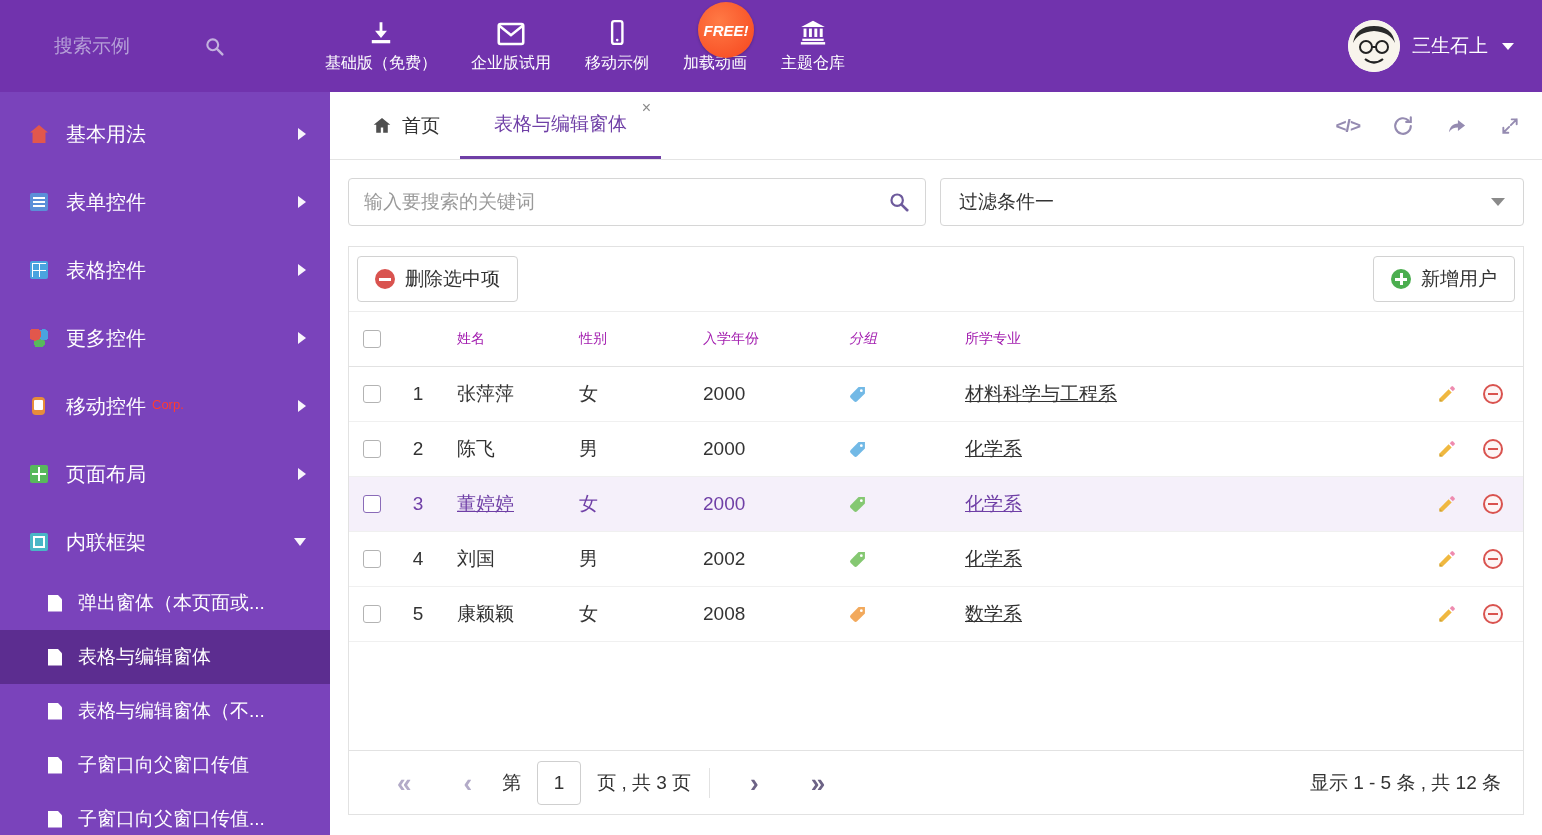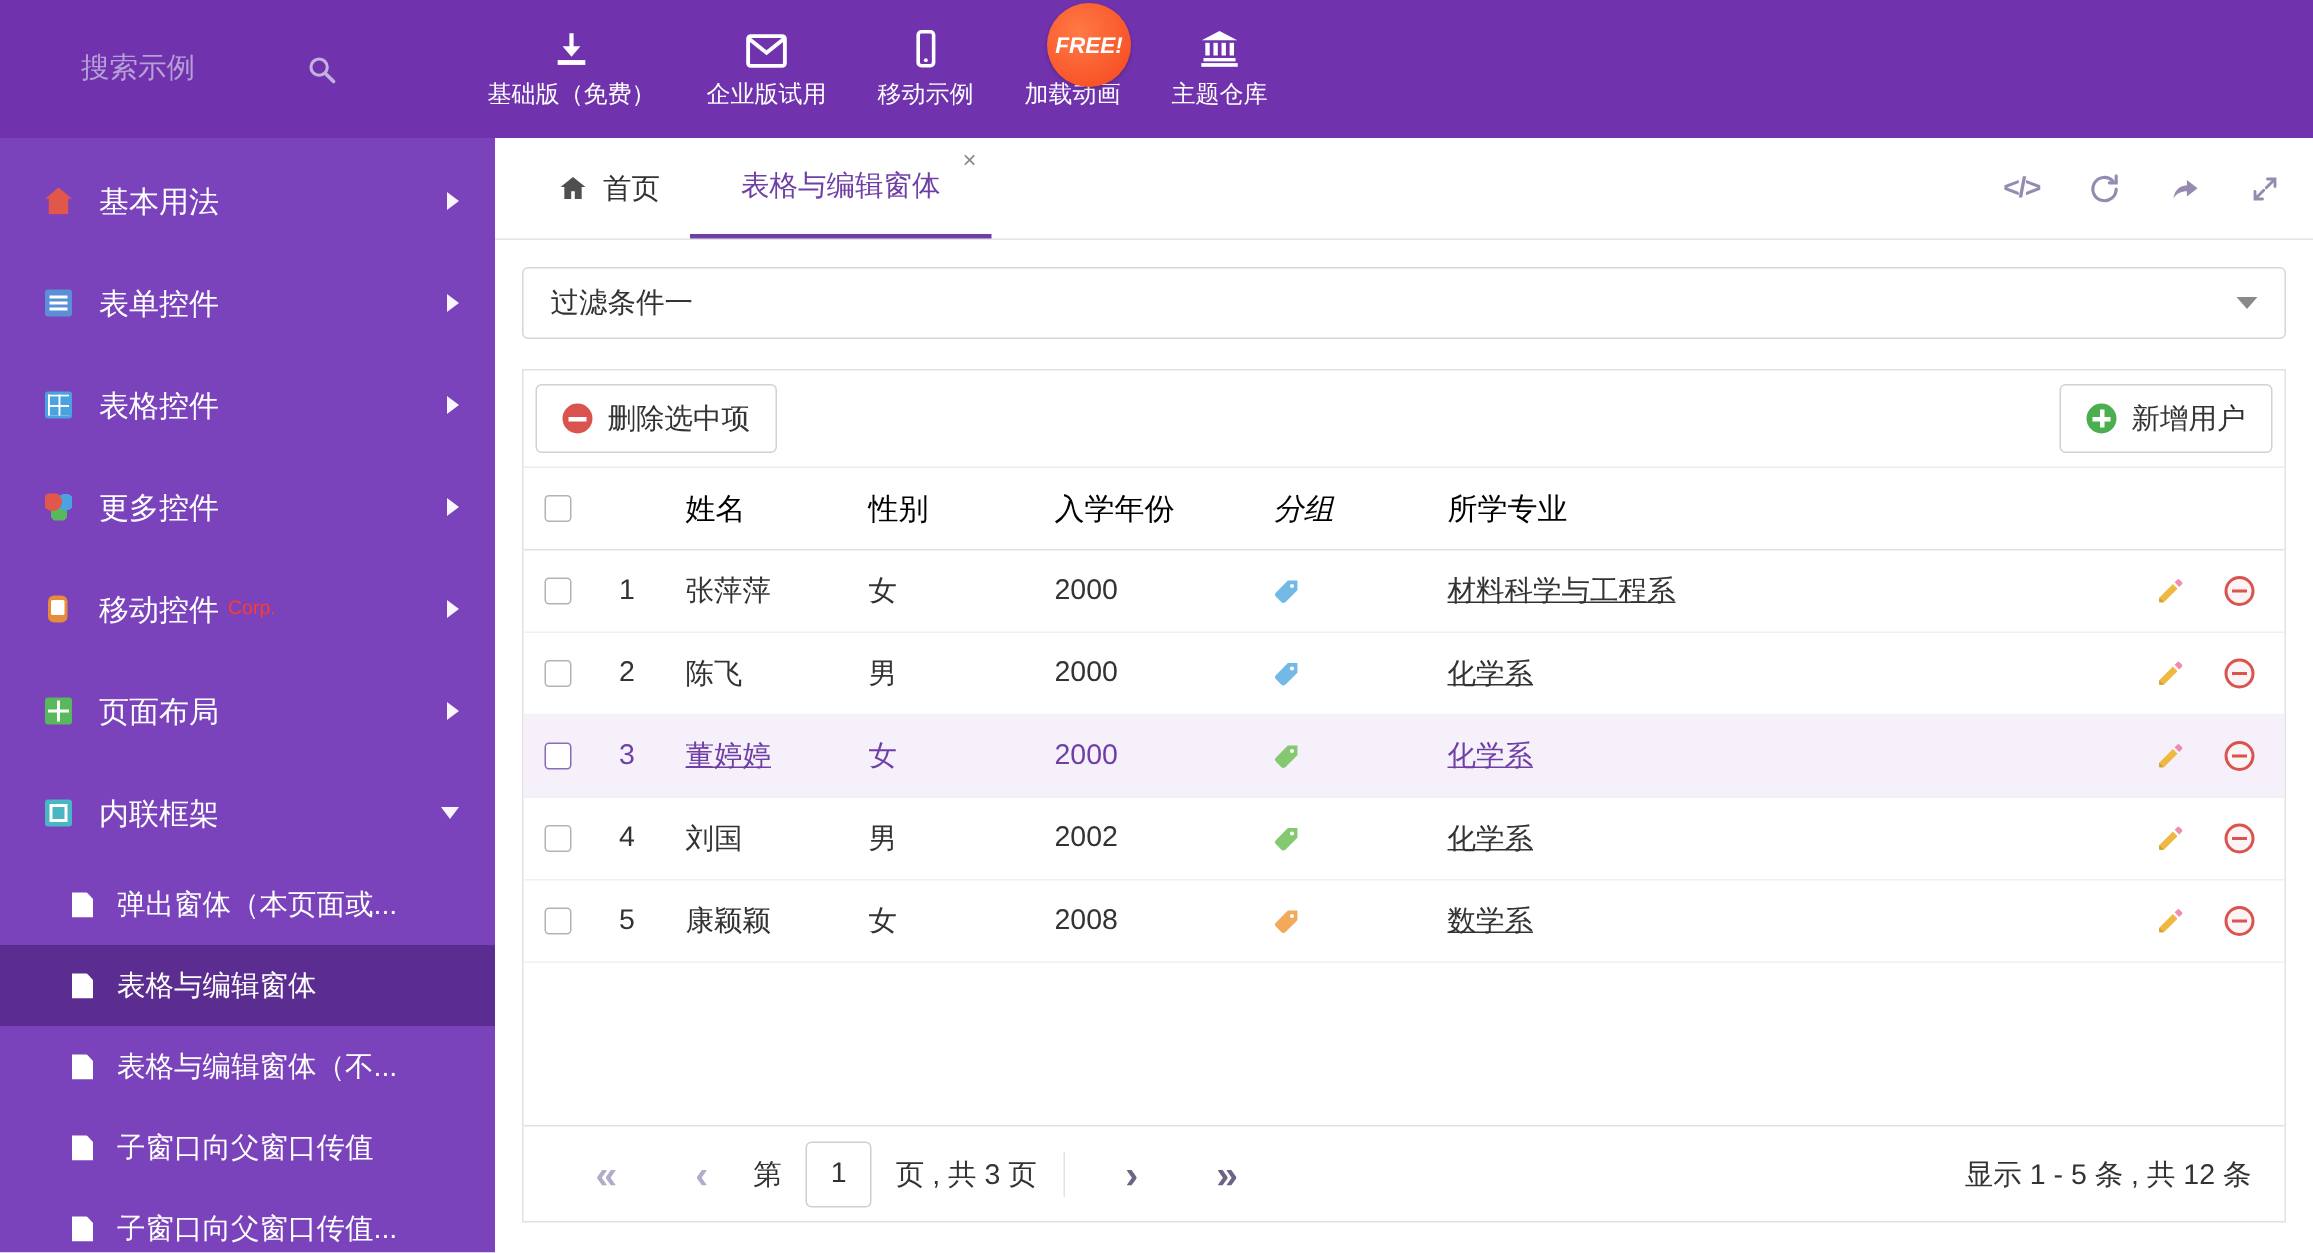--- a/index.html
+++ b/index.html
@@ -105,21 +105,21 @@
   .btn{ display:flex; align-items:center; gap:10px; height:46px; padding:0 17px; border:1px solid #d2d2d2;
         border-radius:4px; background:#fff; font-size:19px; color:#333; cursor:pointer; }
   .ico-circle{ width:20px; height:20px; border-radius:50%; position:relative; flex:none; }
   .ico-minus-f{ background:var(--red); }
   .ico-minus-f::after{ content:""; position:absolute; left:4px; right:4px; top:50%; height:2.5px; margin-top:-1px; background:#fff; }
   .ico-plus-f{ background:var(--green); }
   .ico-plus-f::before{ content:""; position:absolute; left:4px; right:4px; top:50%; height:2.5px; margin-top:-1px; background:#fff; }
   .ico-plus-f::after{ content:""; position:absolute; top:4px; bottom:4px; left:50%; width:2.5px; margin-left:-1px; background:#fff; }
 
   .thead{ display:flex; align-items:center; height:56px; min-height:56px; border-top:1px solid #ededed;
-          border-bottom:1px solid #e2e2e2; font-size:20px; color:#000000; }
+          border-bottom:1px solid #e2e2e2; font-size:14px; color:#a21caf; }
   .trow{ display:flex; align-items:center; height:55px; min-height:55px; border-bottom:1px solid #f0f0f0;
          font-size:19px; color:#333; }
   .trow.selected{ background:var(--row-sel); color:var(--accent); }
   .trow.selected .col-name{ text-decoration:underline; }
   .col-check{ width:46px; display:flex; justify-content:center; }
   .col-num{ width:46px; text-align:center; }
   .col-name{ width:122px; padding-left:16px; }
   .col-gender{ width:124px; padding-left:16px; }
   .col-year{ width:146px; padding-left:16px; }
   .col-group{ width:116px; padding-left:16px; display:flex; align-items:center;font-style:italic; }
@@ -216,20 +216,34 @@
               <rect x="13.2" y="8.5" width="2.6" height="7.5"></rect>
               <rect x="18" y="8.5" width="2.6" height="7.5"></rect>
               <rect x="2.5" y="17.5" width="19" height="2"></rect>
               <rect x="1.2" y="20.5" width="21.6" height="2.2"></rect>
             </svg>
         </span>
         <span>主题仓库</span>
       </div>
     </div>
 
+    <div class="user">
+      <span class="avatar">
+        <svg width="52" height="52" viewBox="0 0 52 52">
+            <circle cx="26" cy="26" r="26" fill="#f8f4ec"></circle>
+            <path d="M5 23 Q8 6 26 6 Q44 6 47 23 Q42 12 26 11 Q10 12 5 23Z" fill="#2a2a2a"></path>
+            <circle cx="18" cy="27" r="6" fill="none" stroke="#222" stroke-width="2"></circle>
+            <circle cx="34" cy="27" r="6" fill="none" stroke="#222" stroke-width="2"></circle>
+            <line x1="24" y1="27" x2="28" y2="27" stroke="#222" stroke-width="2"></line>
+            <path d="M17 39 Q26 46 35 39" stroke="#222" stroke-width="2.2" fill="none"></path>
+          </svg>
+      </span>
+      <span class="user-name">三生石上</span>
+      <span class="caret-dn-w"></span>
+    </div>
   </div>
 
   <div class="frame">
 
     <div class="sidebar">
       <div class="side-item">
         <span class="ic ic-home2"></span>
         <span class="lbl">基本用法</span>
         <span class="caret-r"></span>
       </div>
@@ -319,20 +333,29 @@
           </span>
           <span class="tool">
             <svg width="20" height="20" viewBox="0 0 24 24" fill="none" stroke="currentColor" stroke-width="2.3" stroke-linecap="round">
                 <path d="M14 4h6v6M20 4l-7 7M10 20H4v-6M4 20l7-7"></path>
               </svg>
           </span>
         </div>
       </div>
 
       <div class="filter-row">
+        <div class="search-box">
+          <input type="text" placeholder="输入要搜索的关键词" style="">
+          <span class="mag">
+            <svg width="22" height="22" viewBox="0 0 24 24">
+                <circle cx="10" cy="10" r="6.2" fill="none" stroke="currentColor" stroke-width="2.4"></circle>
+                <line x1="14.8" y1="14.8" x2="21" y2="21" stroke="currentColor" stroke-width="2.8" stroke-linecap="round"></line>
+              </svg>
+          </span>
+        </div>
         <div class="filter-box">
           <span>过滤条件一</span>
           <span class="caret-g"></span>
         </div>
       </div>
 
       <div class="panel">
 
         <div class="toolbar">
           <button class="btn">

